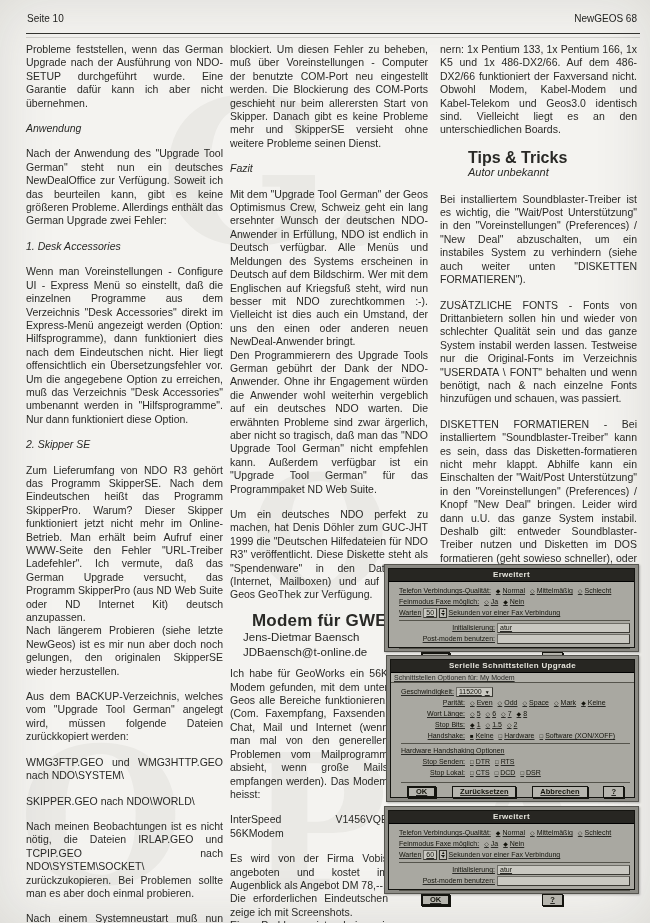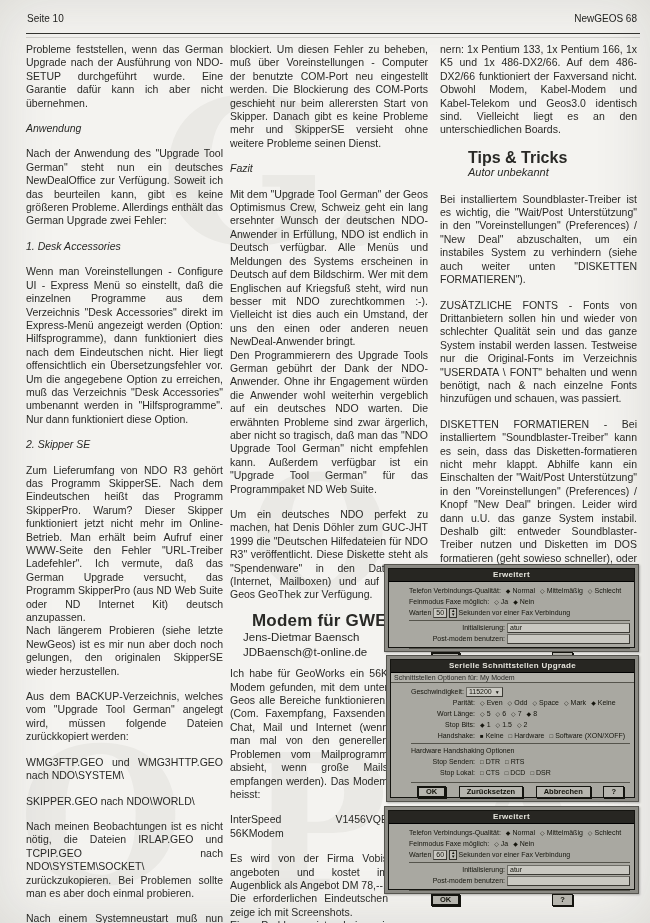--- a/index.html
+++ b/index.html
@@ -26,26 +26,26 @@
   .col p.nogap { margin-bottom:0; }
   .subhead { font-style:italic; margin:0; }
   .narrow { width:158px; }
   .modem-title { font-size:17px; font-weight:bold; margin:4px 0 3px 22px; letter-spacing:.2px; }
   .byline2 { font-size:11.5px; line-height:14.5px; margin:0 0 0 13px; }
   .byline2.last { margin-bottom:8px; }
   .tips-title { font-size:16px; font-weight:bold; margin:14px 0 2px 28px; }
   .tips-byline { font-size:11px; margin:0 0 13px 28px;font-style:italic; }
   
   .shot { position:absolute; background:#8b8a84; padding:3px;
-          border:1px solid #55544e; box-shadow:1px 1px 2px rgba(0,0,0,.25); }
+          border:1px solid #55544e; box-shadow:1px 1px 2px rgba(0,0,0,.25);text-decoration:underline; }
   .dlg  { background:#a9a8a1; border:1px solid #141410; height:100%; }
   .dlg-title { background:#272622; color:#e4e3db; font-size:8px; font-weight:bold;
                line-height:12px; text-align:center; letter-spacing:.3px;
                border-bottom:1px solid #000; }
-  .dlg-body { padding:3px 4px 4px 20px; font-size:7px; line-height:10px; color:#14140c; }
+  .dlg-body { padding:3px 4px 4px 10px; font-size:7px; line-height:10px; color:#14140c; }
   .drow { display:flex; align-items:center; gap:2px; margin:1px 0; white-space:nowrap; }
   .ritem { display:inline-flex; align-items:center; gap:2px; margin-left:3px; }
   .ric { font-size:6px; }
   .lblr { display:inline-block; text-align:right; }
   .fld { display:inline-flex; align-items:center; background:#c9c8c1;
          border:1px solid #3b3a34; border-top-color:#6e6d66; border-left-color:#6e6d66;
          height:10px; padding:0 2px; }
   .fld.grow { flex:1; }
   .stepper { display:inline-block; background:#bfbeb7; border:1px solid #33322c;
              font-size:4.5px; line-height:4px; padding:0 1px; height:10px;

